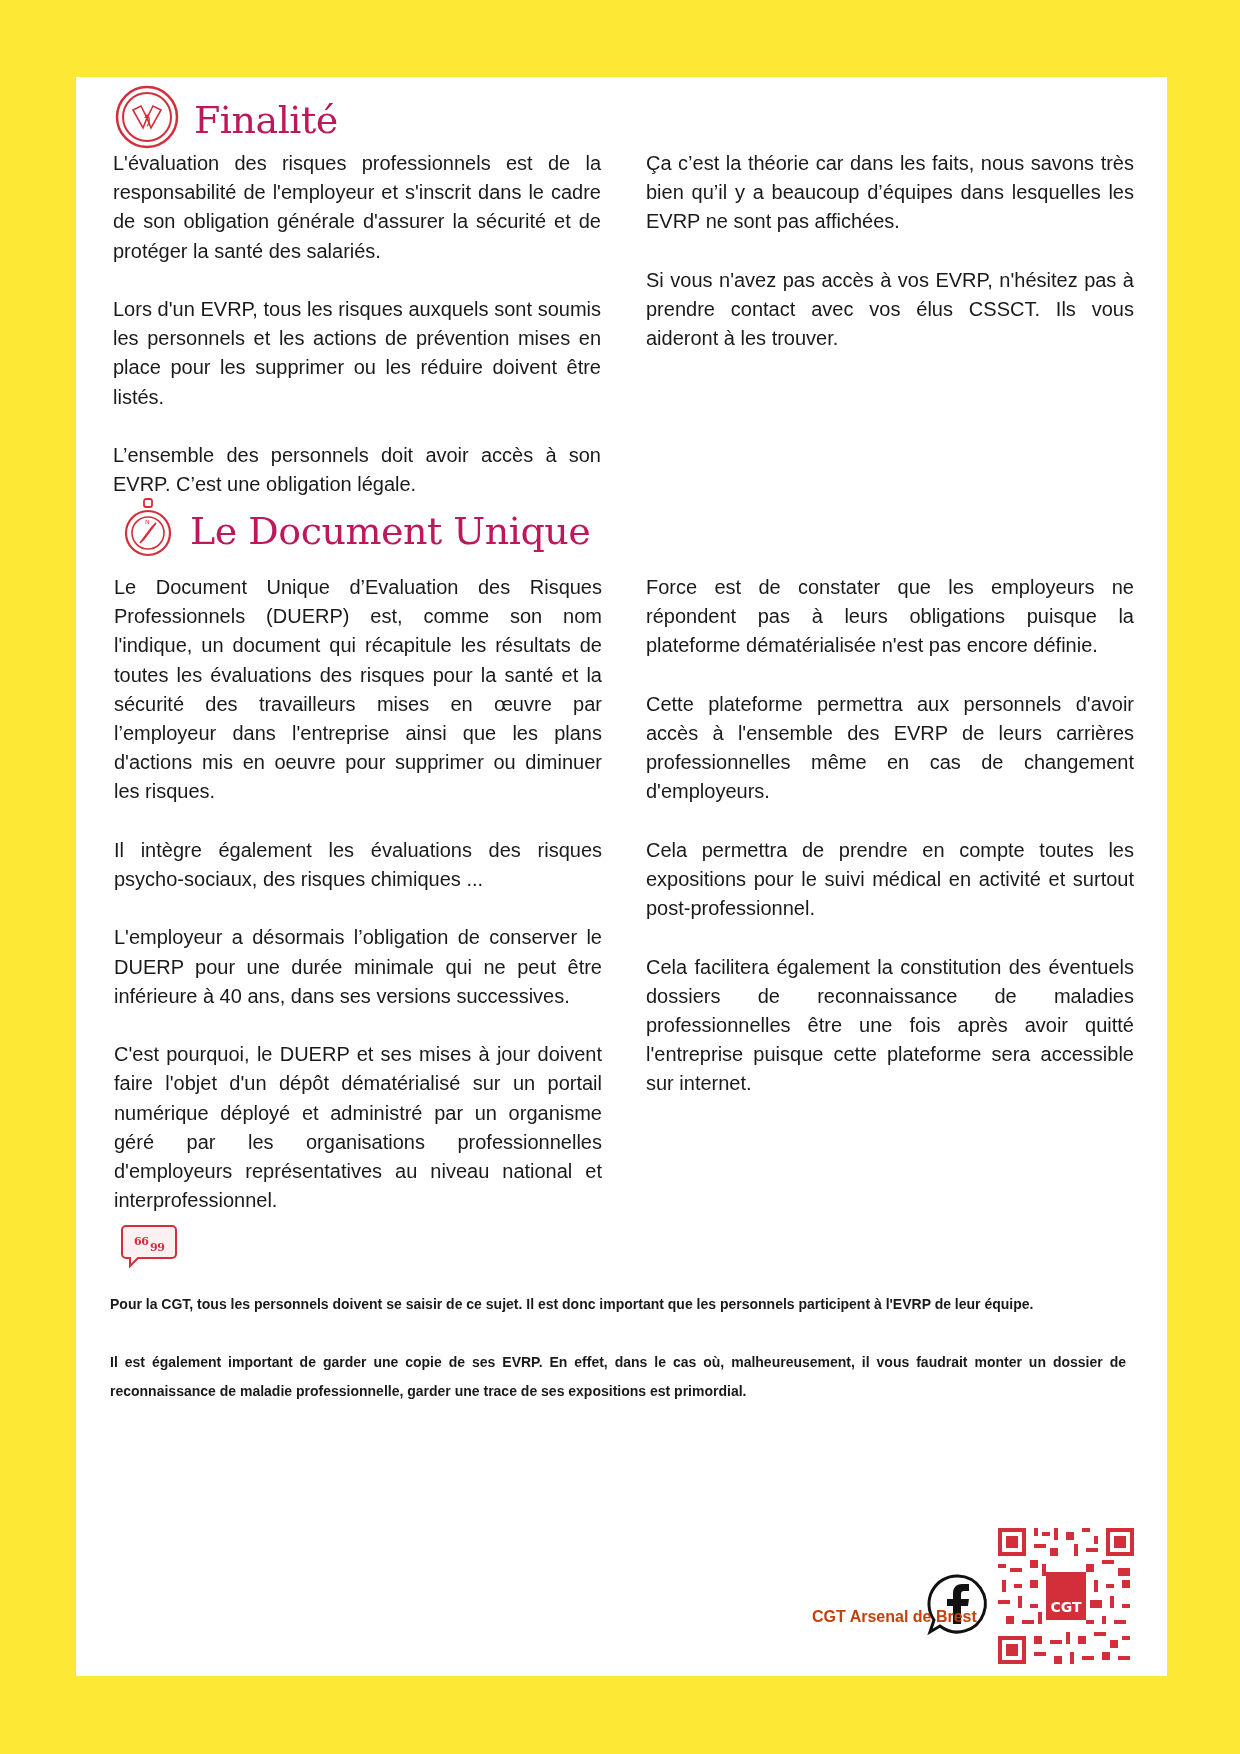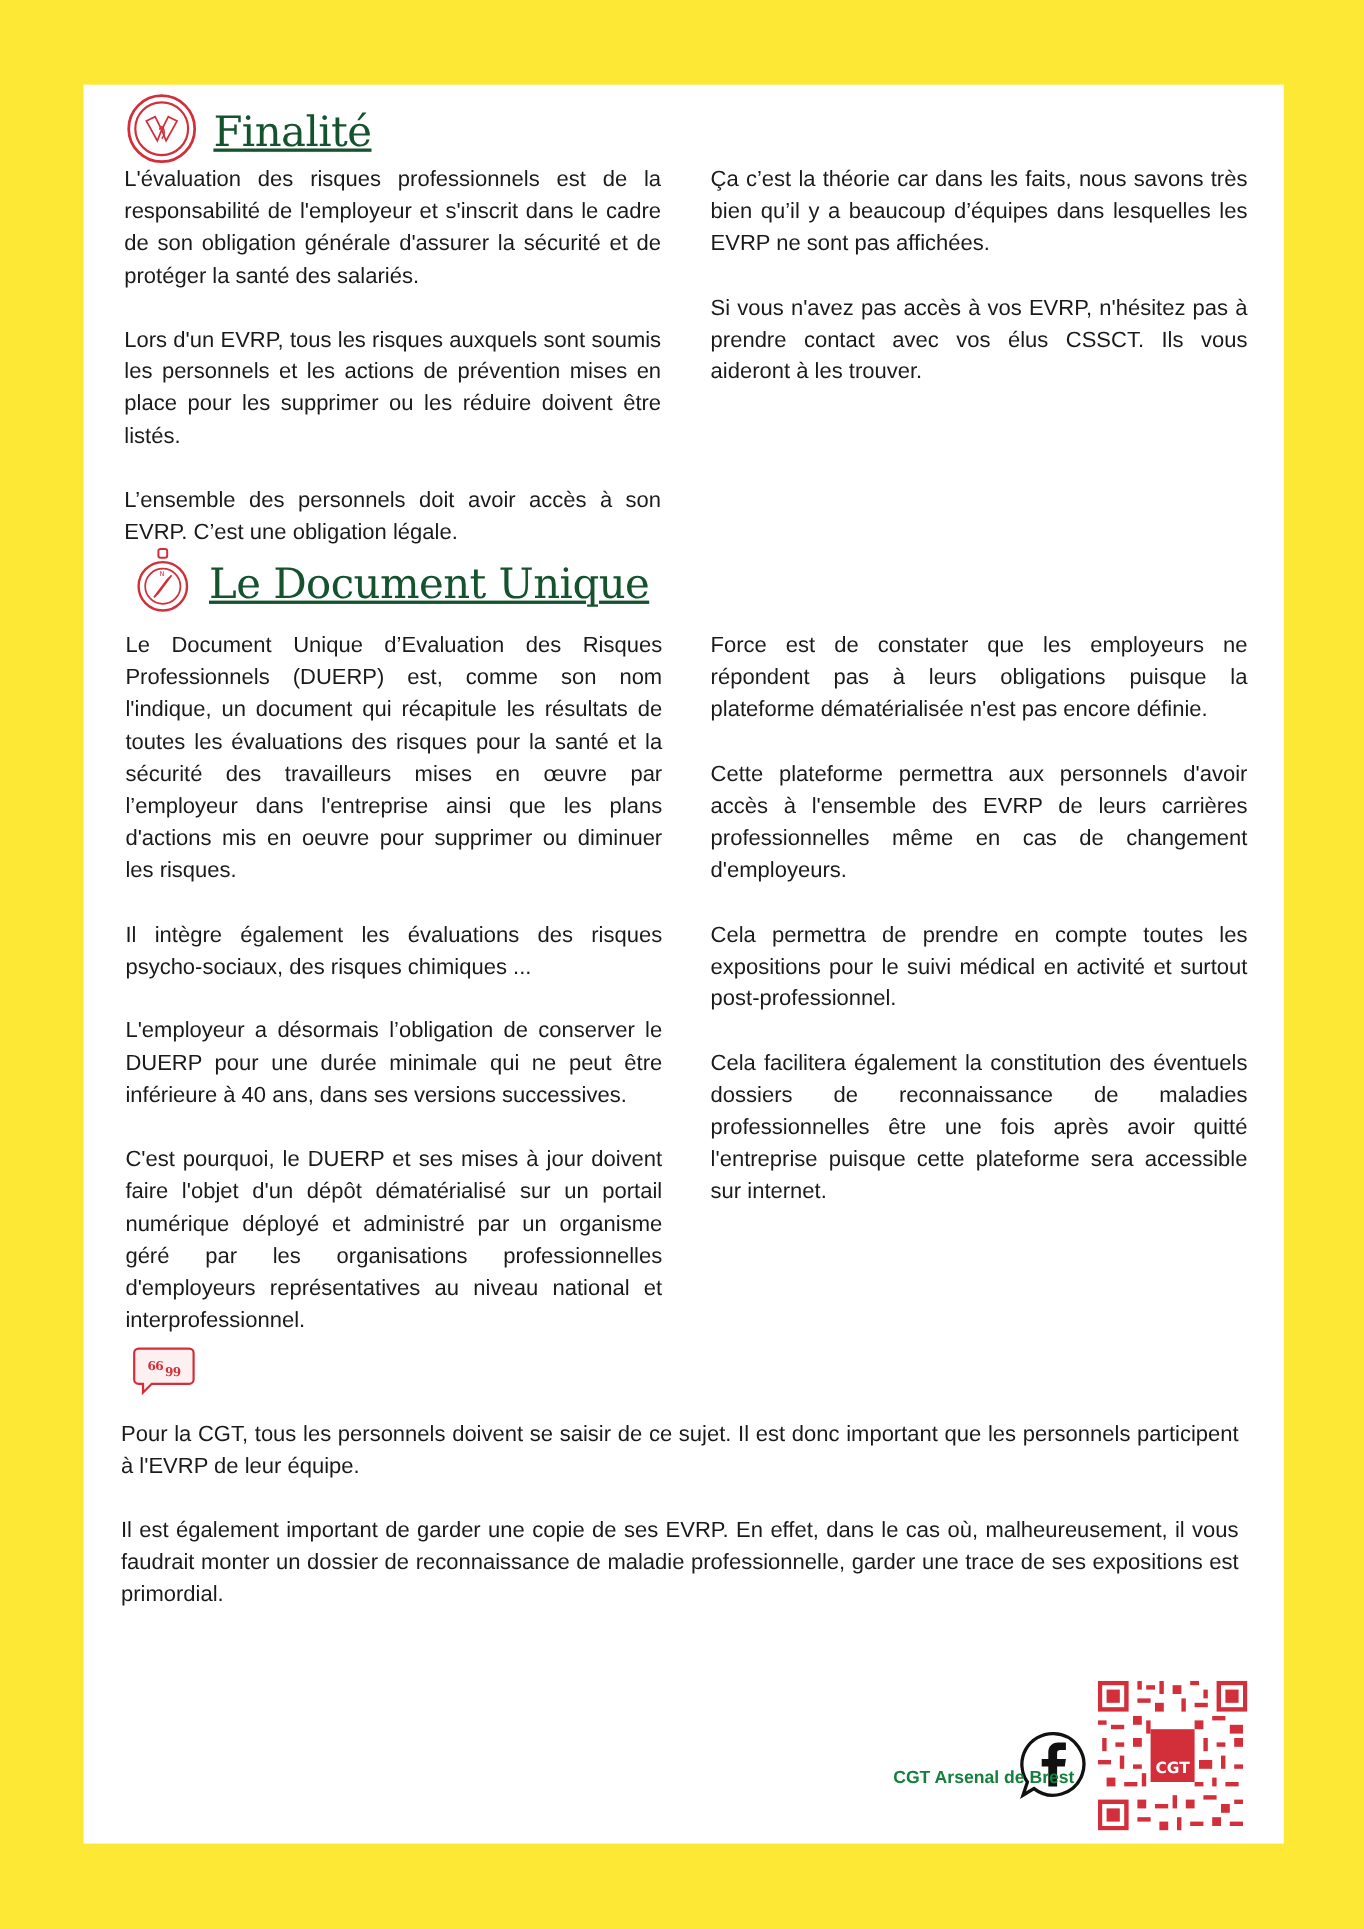--- a/index.html
+++ b/index.html
@@ -5,35 +5,34 @@
   html, body { margin:0; padding:0; }
   body {
     width:1240px; height:1754px; background:#fde935; position:relative; overflow:hidden;
     font-family:"Liberation Sans", "DejaVu Sans", sans-serif; color:#1a1a1a;
   }
   .panel {
     position:absolute; left:76px; top:77px; width:1091px; height:1599px; background:#ffffff;
   }
   .heading {
     position:absolute; display:flex; align-items:center; gap:14px;
-    font-family:"DejaVu Serif", "Liberation Serif", serif; color:#14532d; font-size:38px; line-height:1;
+    font-family:"DejaVu Serif", "Liberation Serif", serif; color:#be185d; font-size:38px; line-height:1;
     letter-spacing:-0.5px;
-    text-decoration:underline;
   }
   .heading .icon { display:inline-block; }
   .col {
     position:absolute; font-size:20px; line-height:29.2px; text-align:justify;
   }
   .col p { margin:0 0 29.2px 0; }
   .col p:last-child { margin-bottom:0; }
-  .full { position:absolute; font-size:20px; line-height:29px; text-align:justify; }
+  .full { position:absolute; font-size:14px; line-height:29px; text-align:justify;font-weight:bold; }
   .full p { margin:0; }
   .full p.gap { margin-top:29px; }
   .footer-name {
-    position:absolute; left:812px; top:1608px; font-weight:bold; font-size:16px; color:#15803d;
+    position:absolute; left:812px; top:1608px; font-weight:bold; font-size:16px; color:#c2410c;
   }
   .fb { position:absolute; left:925px; top:1572px; }
   .qr { position:absolute; left:998px; top:1528px; width:136px; height:136px; }
 </style>
 </head>
 <body>
 
 <div class="panel"></div>
 
 <div class="heading" style="left:114px; top:84px;">

